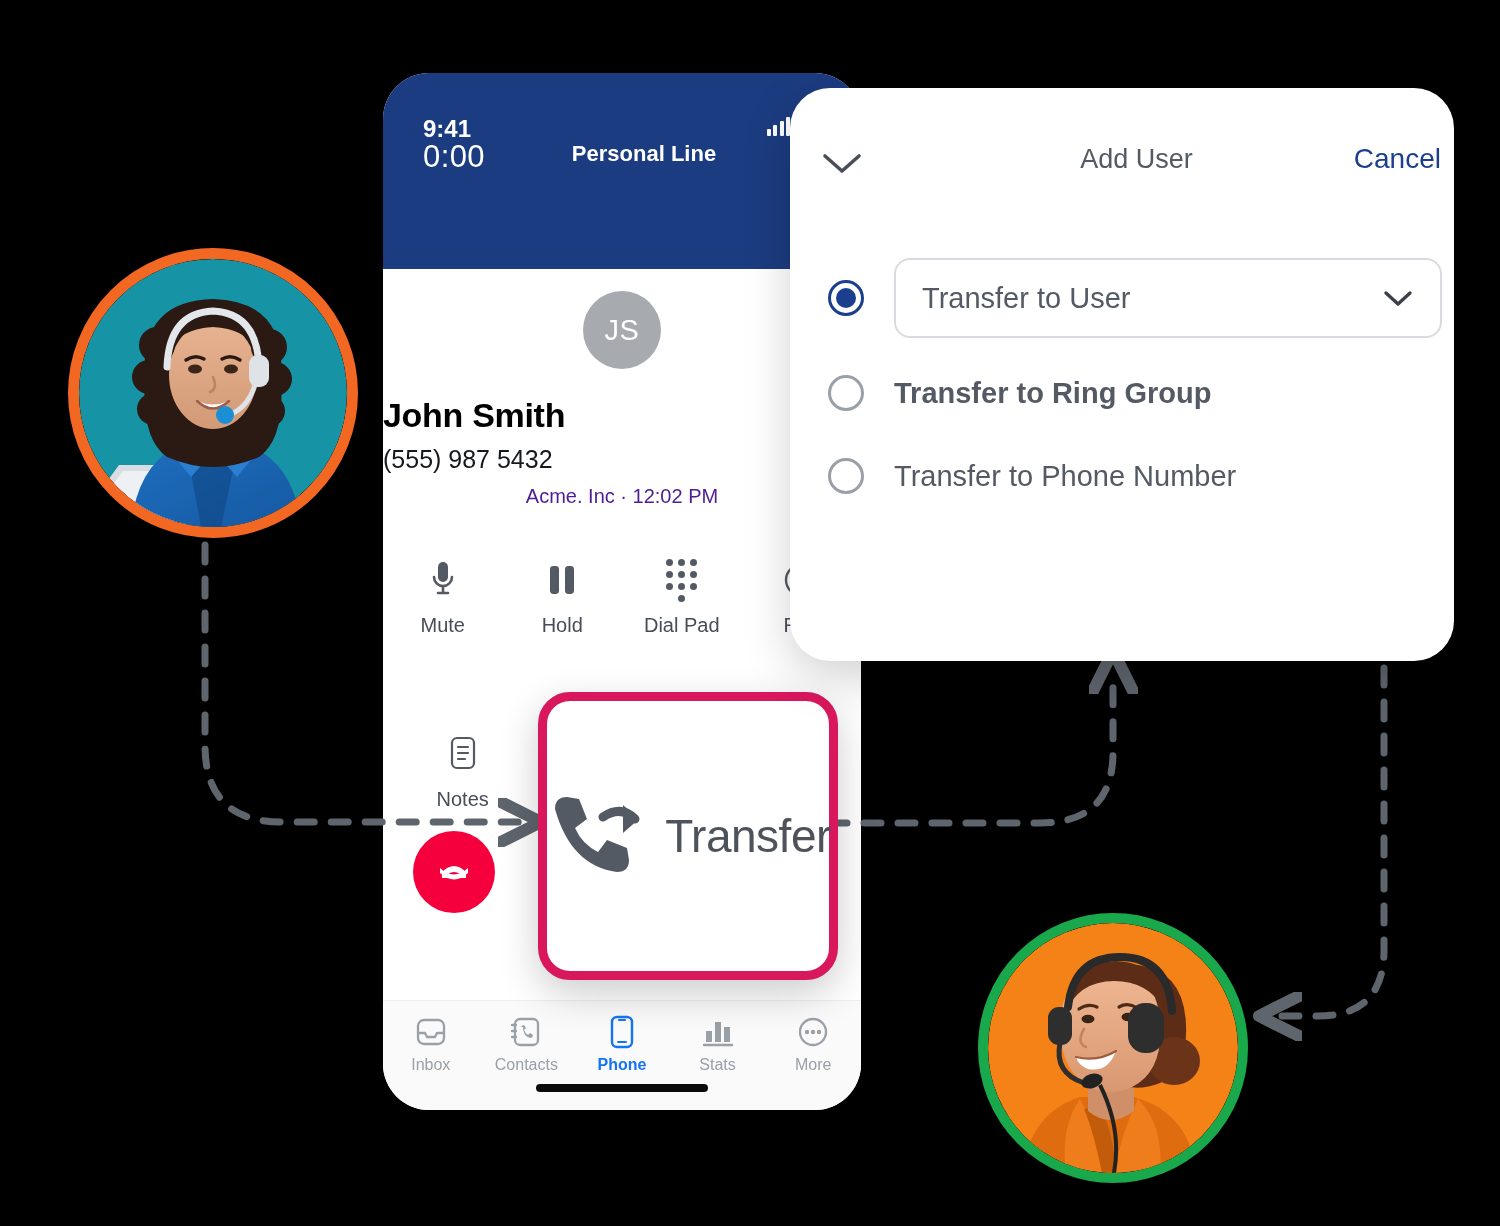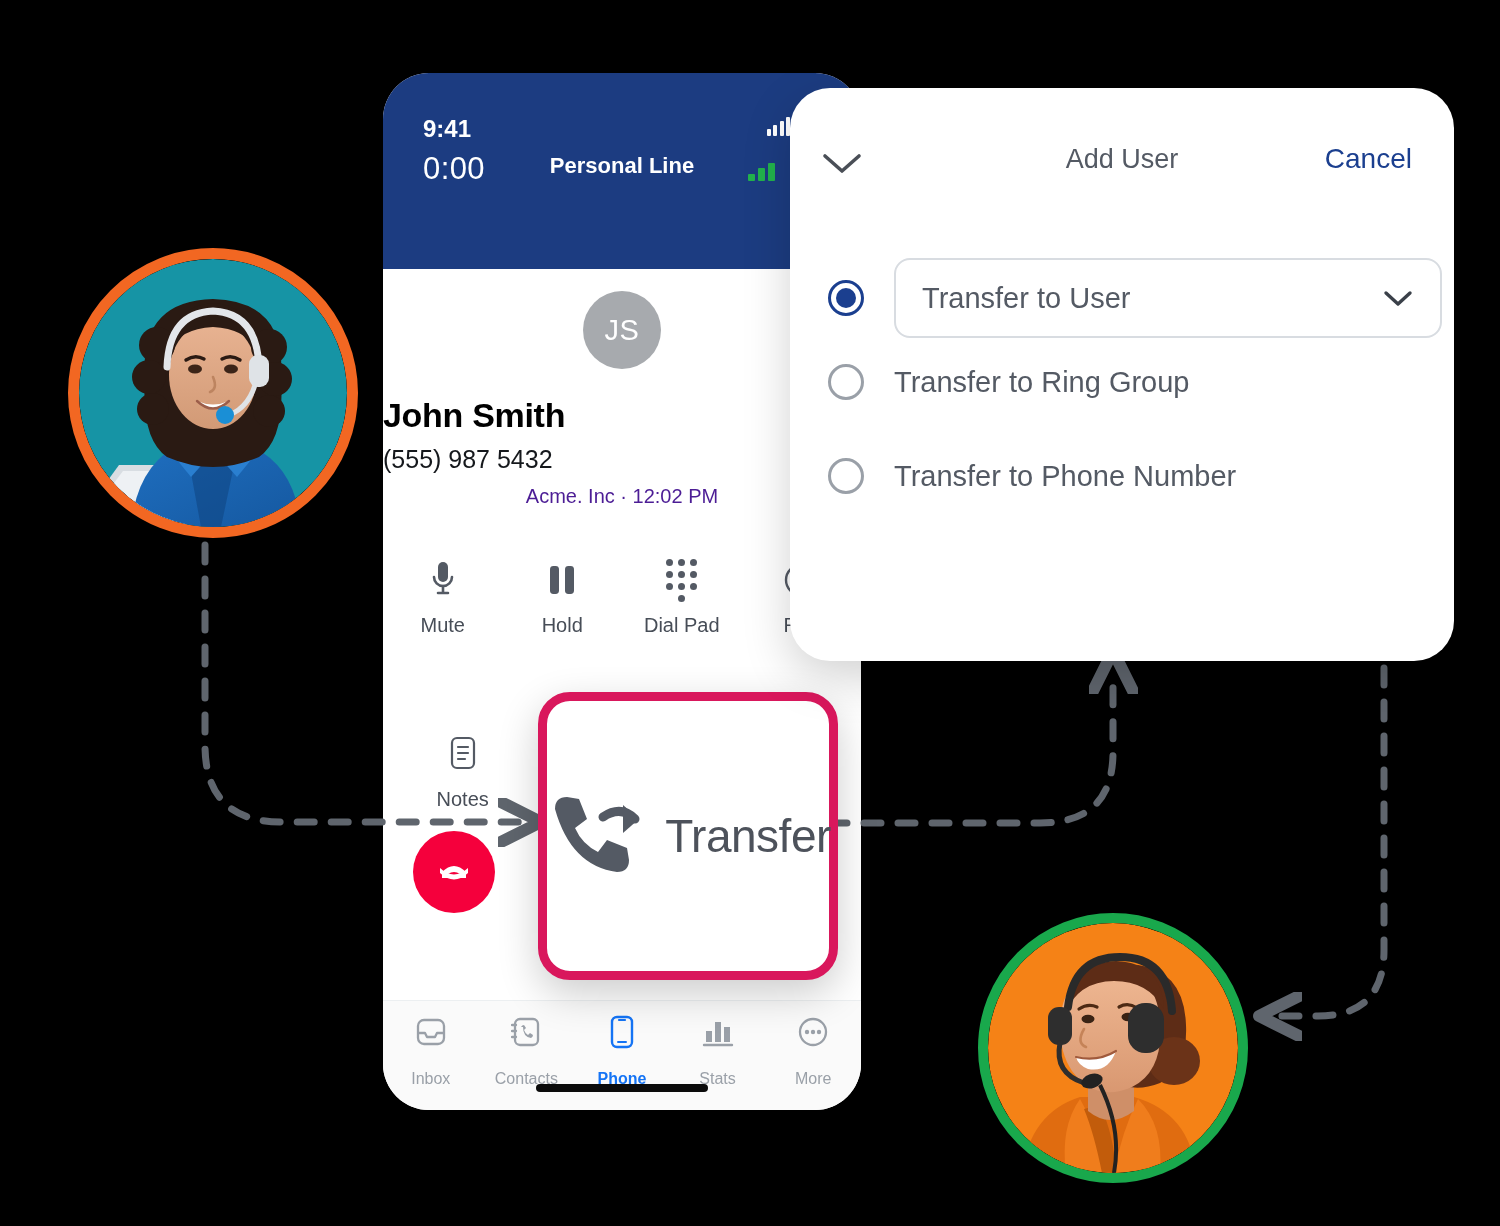--- a/index.html
+++ b/index.html
@@ -20,21 +20,21 @@
   .status-time{position:absolute;left:40px;top:14px;color:#fff;font-size:24px;font-weight:600;}
   .status-right{position:absolute;right:42px;top:16px;display:flex;align-items:flex-end;gap:7px;}
   .cell-bars{display:flex;align-items:flex-end;gap:2.5px;height:19px;}
   .cell-bars i{display:block;width:4px;background:#fff;border-radius:1px;}
   .cell-bars i:nth-child(1){height:7px}
   .cell-bars i:nth-child(2){height:11px}
   .cell-bars i:nth-child(3){height:15px}
   .cell-bars i:nth-child(4){height:19px}
   .wifi{width:22px;height:18px;}
 
-  .call-row{position:absolute;left:0;top:58px;width:100%;height:80px;}
+  .call-row{position:absolute;left:0;top:46px;width:100%;height:80px;padding-left:44px;}
   .call-timer{position:absolute;left:40px;top:20px;color:#fff;font-size:31px;font-weight:500;letter-spacing:.4px;}
   .call-line{position:absolute;left:0;right:0;top:22px;text-align:center;color:#fff;font-size:22px;font-weight:600;}
   .call-signal{position:absolute;right:86px;top:32px;display:flex;align-items:flex-end;gap:3px;height:18px;}
   .call-signal i{display:block;width:7px;background:#22b24c;border-radius:1px;}
   .call-signal i:nth-child(1){height:7px}
   .call-signal i:nth-child(2){height:13px}
   .call-signal i:nth-child(3){height:18px}
 
   .avatar-circle{
     position:absolute;left:50%;transform:translateX(-50%);top:218px;
@@ -70,21 +70,21 @@
   .dial-grid span.last{grid-column:2;}
 
   .insights-row{position:absolute;left:0;top:948px;width:100%;height:60px;}
   .insights-label{position:absolute;left:0;right:0;top:12px;text-align:center;font-size:22px;font-weight:600;color:#474d57;}
   .chev-up{position:absolute;left:26px;top:16px;}
 
   .tabbar{
     position:absolute;left:0;bottom:0;width:100%;height:110px;background:#fafafa;
     border-top:1px solid #eceff1;display:flex;padding-top:14px;box-sizing:border-box;
   }
-  .tab{flex:1;display:flex;flex-direction:column;align-items:center;gap:21px;}
+  .tab{flex:1;display:flex;flex-direction:column;align-items:center;gap:7px;}
   .tab .tglyph{height:34px;display:flex;align-items:center;justify-content:center;}
   .tab .tlbl{font-size:16px;color:#9aa0a8;}
   .tab.active .tlbl{color:#1574f5;font-weight:600;}
   .home-indicator{position:absolute;left:50%;transform:translateX(-50%);bottom:18px;width:172px;height:8px;border-radius:4px;background:#0b0b0b;}
 
   
   .endcall{
     position:absolute;left:413px;top:831px;width:82px;height:82px;border-radius:50%;
     background:#f5003c;display:flex;align-items:center;justify-content:center;z-index:14;
   }
@@ -98,28 +98,28 @@
   }
   .transfer-card .ticon{margin-top:6px;}
   .transfer-card .tlabel{font-size:46px;color:#4d525b;letter-spacing:-.5px;}
 
   
   .modal{
     position:absolute;left:790px;top:88px;width:664px;height:573px;
     background:#fff;border-radius:40px;z-index:20;
     box-shadow:0 16px 48px rgba(0,0,0,.18);
   }
-  .modal-head{position:absolute;left:0;top:0;width:100%;height:110px;}
+  .modal-head{position:absolute;left:0;top:0;width:100%;height:110px;padding-left:29px;}
   .modal-collapse{position:absolute;left:30px;top:62px;cursor:pointer;}
   .modal-title{position:absolute;left:0;right:0;top:56px;text-align:center;font-size:27px;color:#545a64;}
   .modal-cancel{position:absolute;right:42px;top:55px;font-size:28px;color:#1b3f8f;font-weight:500;cursor:pointer;}
 
   .opt{position:absolute;left:38px;display:flex;align-items:center;gap:30px;}
   .opt.o1{top:170px;}
-  .opt.o2{top:276px;}
+  .opt.o2{top:287px;font-weight:bold;}
   .opt.o3{top:370px;}
   .radio{
     width:36px;height:36px;border-radius:50%;border:3px solid #9aa0a8;box-sizing:border-box;
     display:flex;align-items:center;justify-content:center;flex:none;
   }
   .radio.sel{border-color:#1b3f8f;}
   .radio.sel::after{content:"";width:20px;height:20px;border-radius:50%;background:#1b3f8f;}
   .opt-select{
     width:548px;height:80px;border:2px solid #d8dce1;border-radius:16px;box-sizing:border-box;
     display:flex;align-items:center;padding:0 26px;justify-content:space-between;background:#fff;

